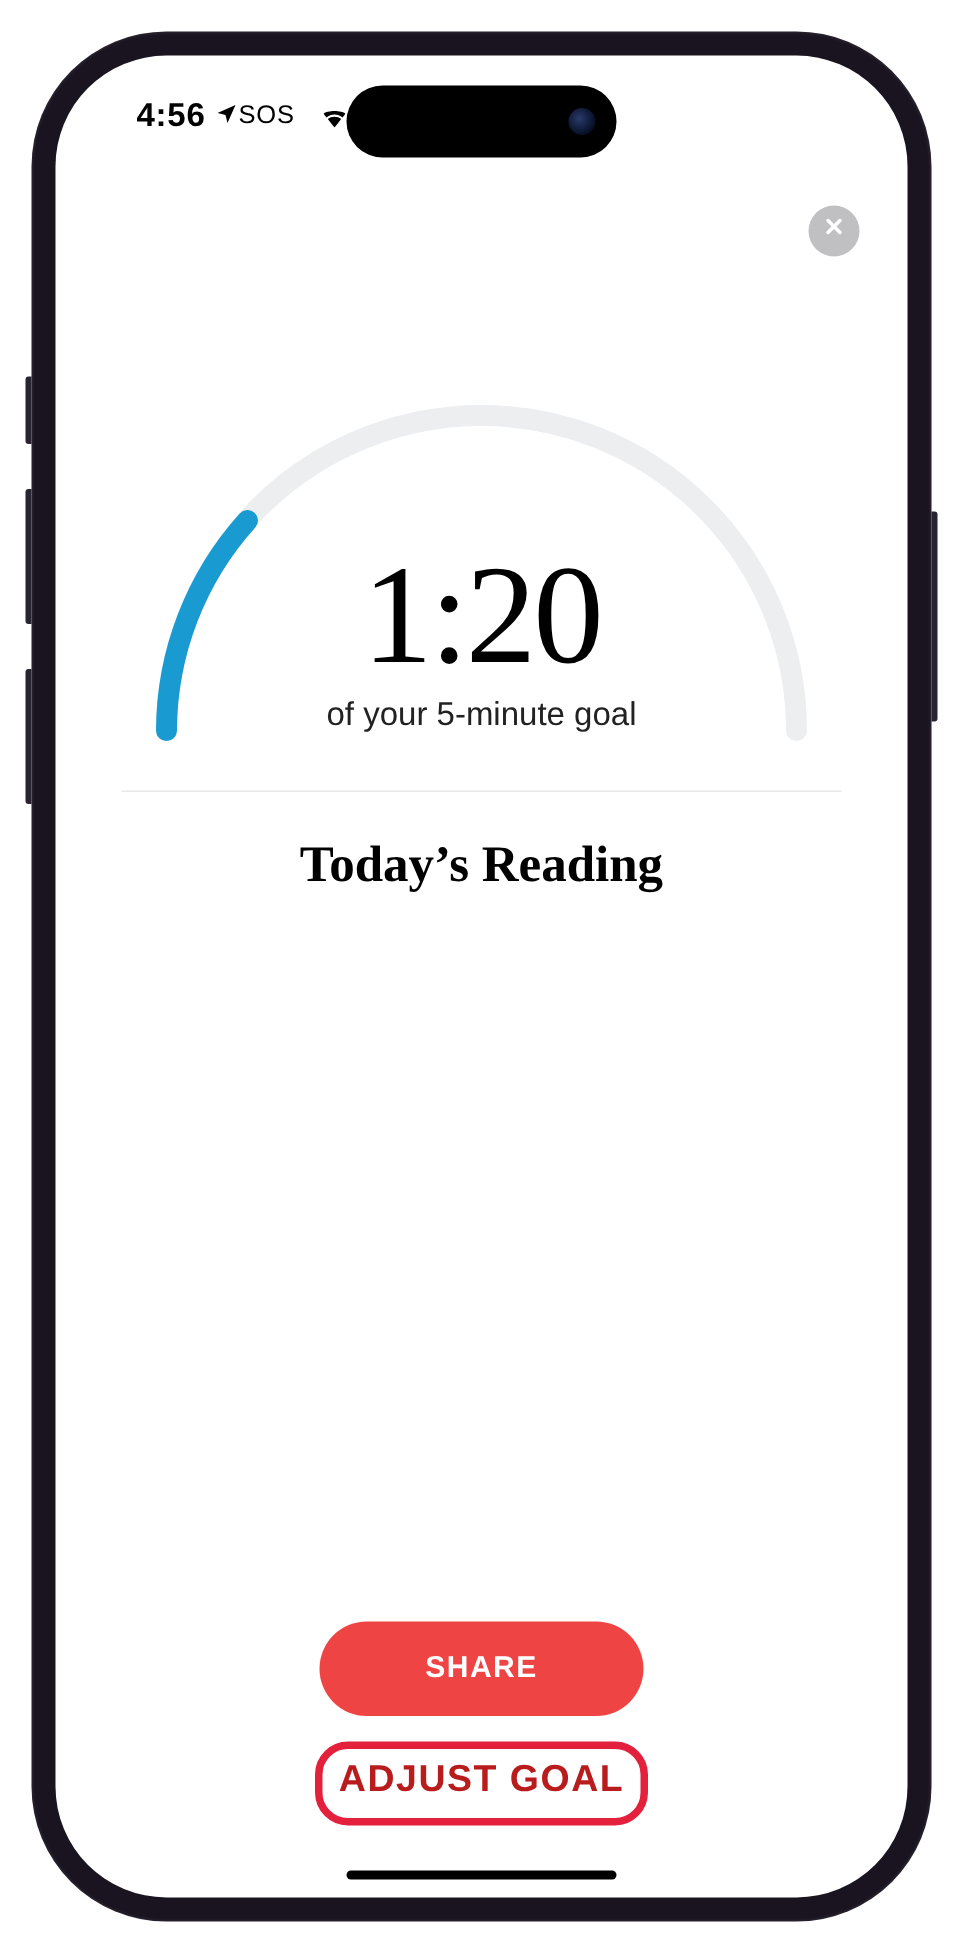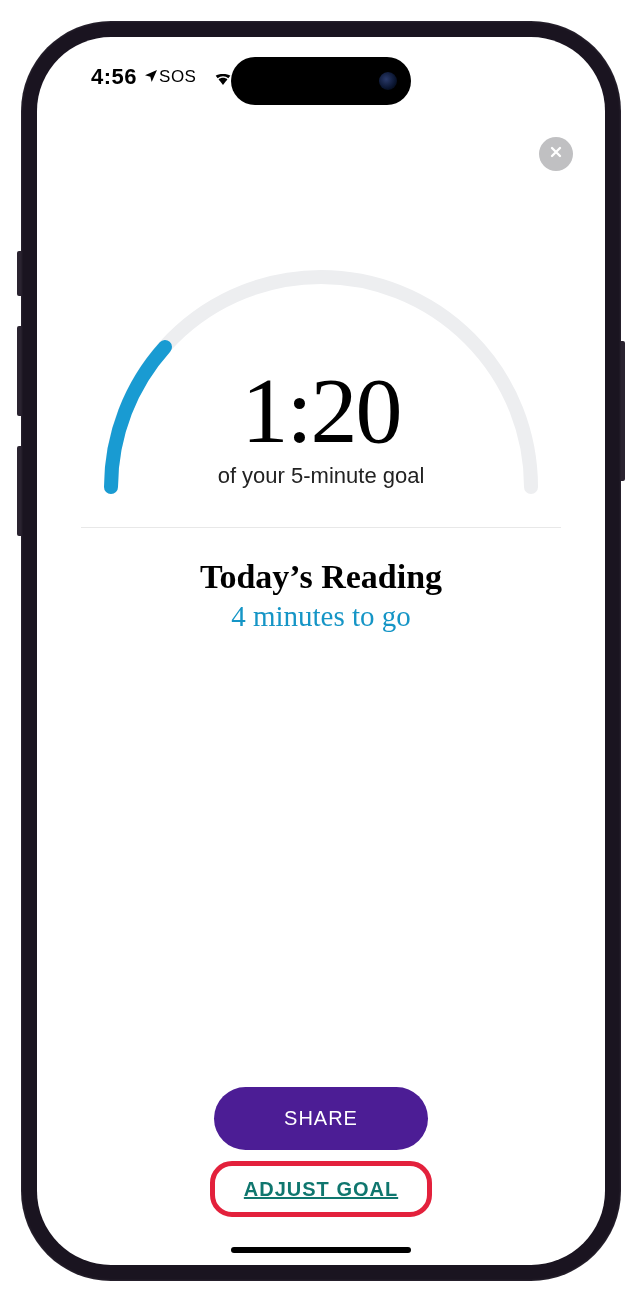--- a/index.html
+++ b/index.html
@@ -224,41 +224,40 @@
   .bottom-actions {
     position: absolute;
     bottom: 52px;
     left: 0; right: 0;
     display: flex;
     flex-direction: column;
     align-items: center;
     gap: 16px;
   }
   .share-btn {
-    background: #4c1d95;
+    background: #ef4444;
     color: #fff;
-    font-weight: 400;
+    font-weight: 700;
     font-size: 20px;
     letter-spacing: 1px;
     border: none;
     border-radius: 36px;
     padding: 20px 70px;
     cursor: pointer;
   }
   .adjust-btn {
     background: #fff;
-    color: #0f766e;
+    color: #b91c1c;
     font-weight: 800;
-    font-size: 20px;
+    font-size: 25px;
     letter-spacing: 1px;
     border: none;
     padding: 12px 24px;
     cursor: pointer;
     border-radius: 22px;
-    text-decoration: underline;
   }
   .highlight-box {
     position: absolute;
     border: 5px solid #e3213c;
     border-radius: 22px;
     width: 222px;
     height: 56px;
     bottom: 48px;
     left: 50%;
     transform: translateX(-50%);
@@ -332,21 +331,20 @@
         </svg>
         <div class="gauge-text">
           <div class="gauge-time">1:20</div>
           <div class="gauge-sub">of your 5-minute goal</div>
         </div>
       </div>
 
       <div class="divider"></div>
 
       <div class="heading">Today’s Reading</div>
-      <div class="subheading">4 minutes to go</div>
 
       <div class="bottom-actions">
         <button class="share-btn">SHARE</button>
         <button class="adjust-btn">ADJUST GOAL</button>
       </div>
 
       <div class="highlight-box"></div>
 
       <div class="home-indicator"></div>
     </div>

